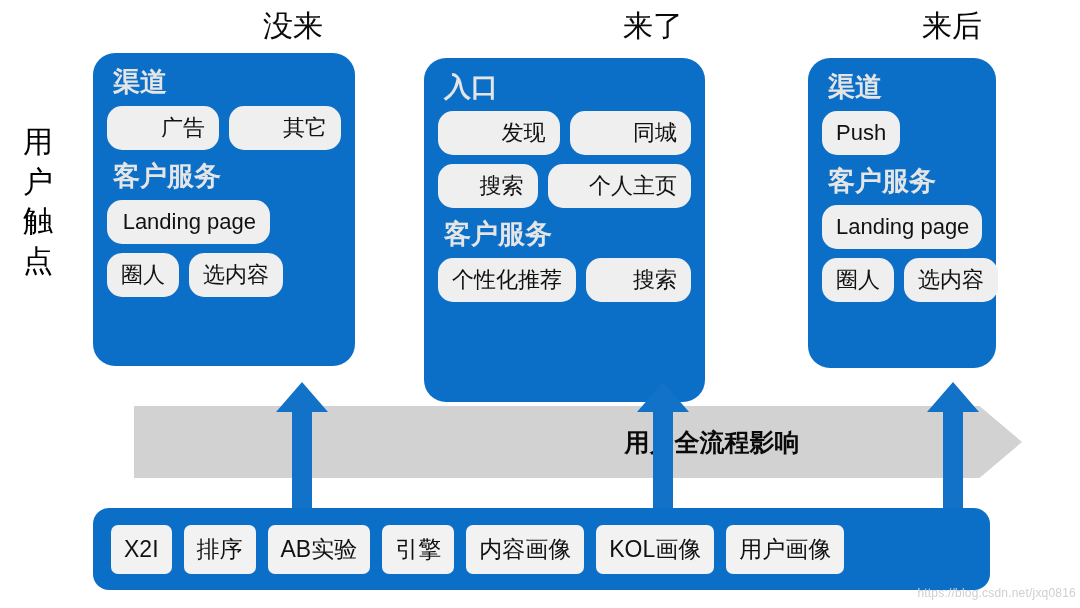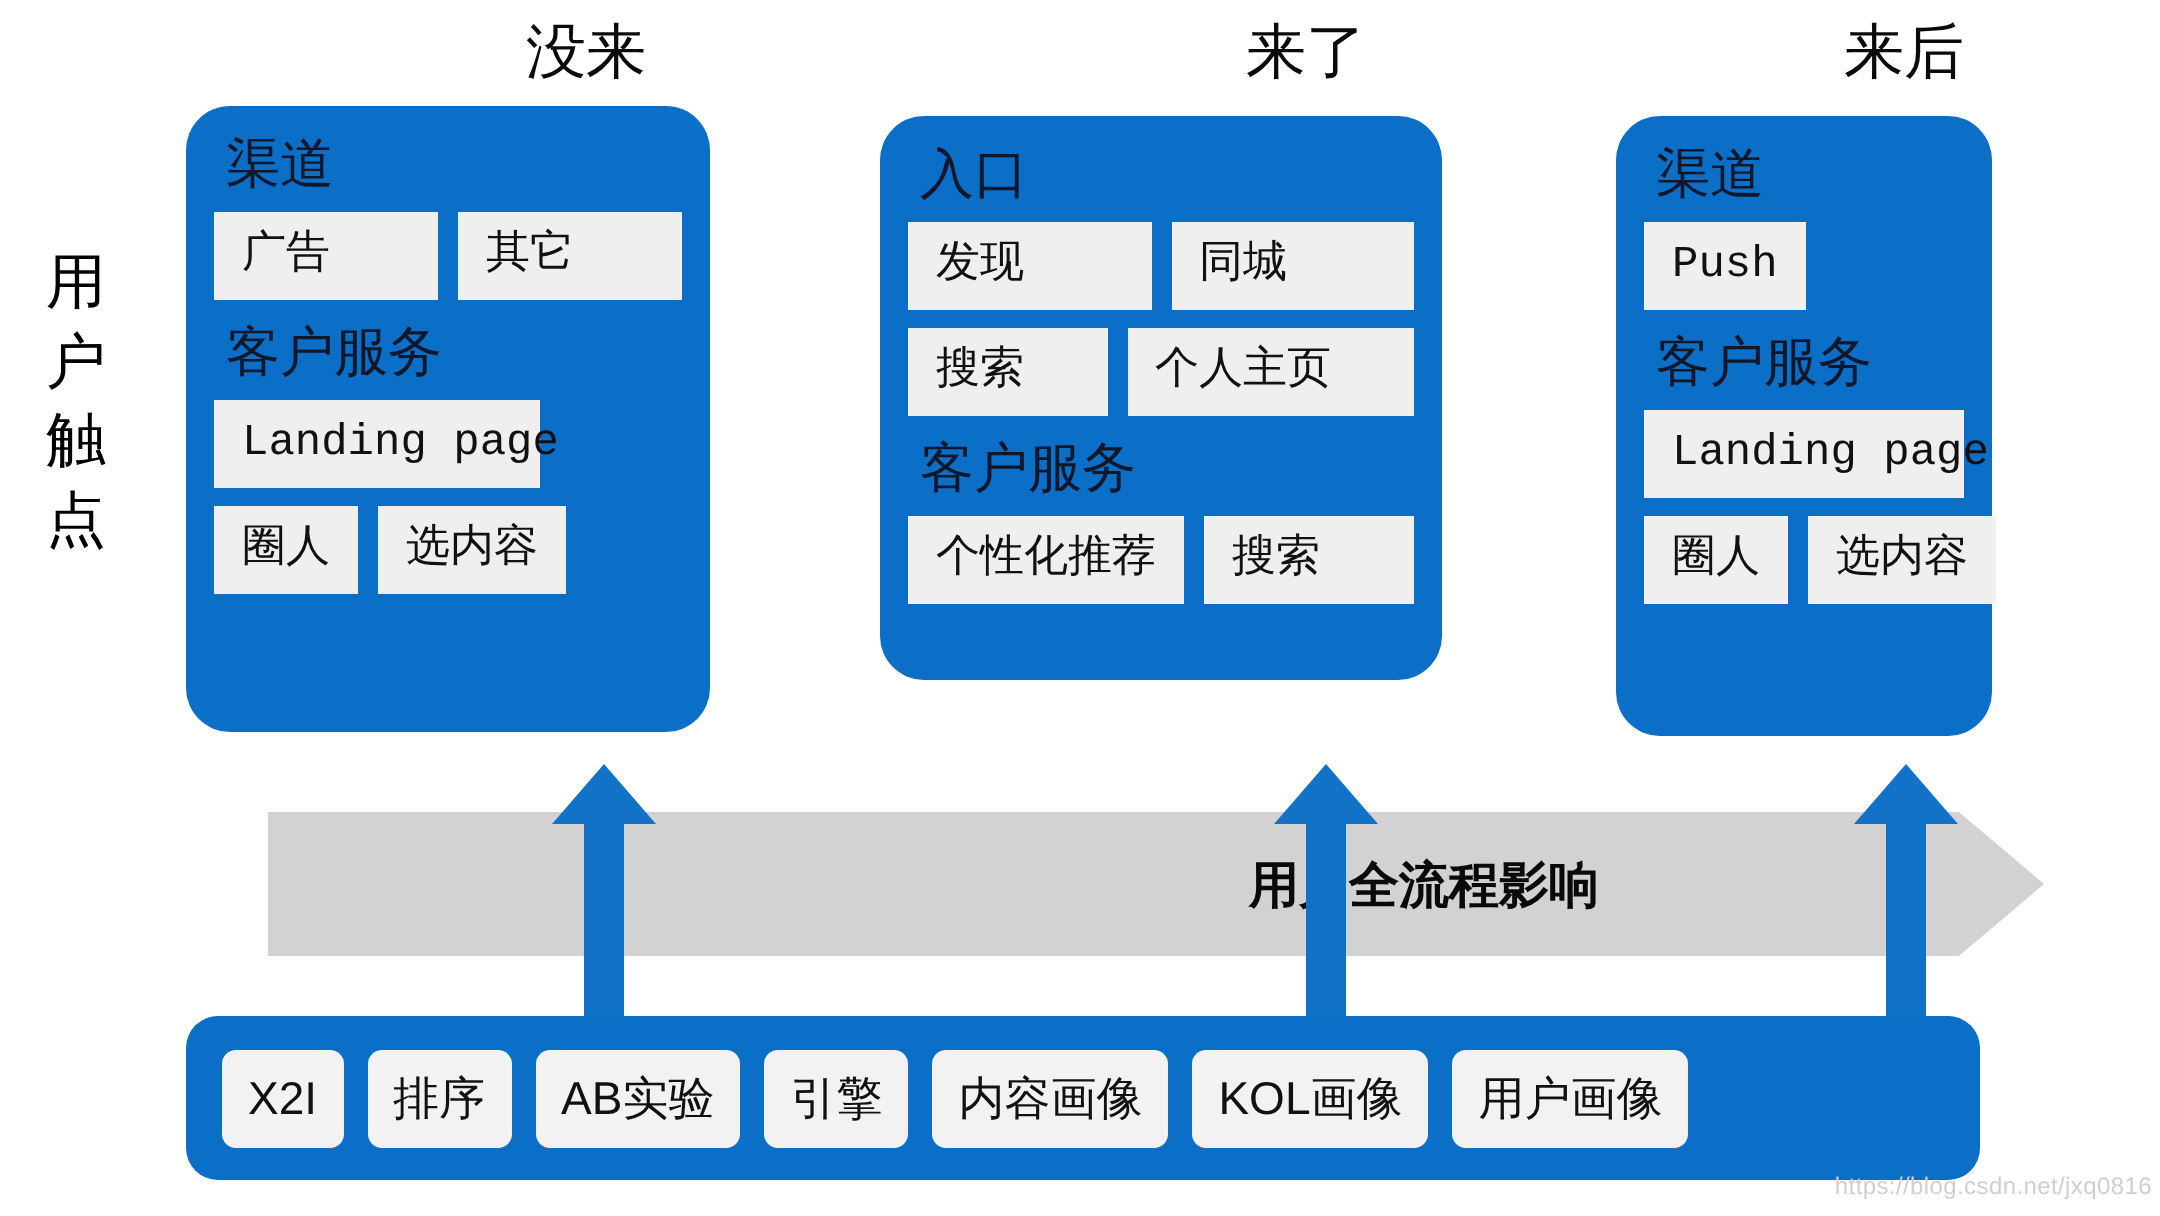--- a/index.html
+++ b/index.html
@@ -49,44 +49,43 @@
 
   
   .panel {
     position: absolute;
     background: #0B6FC8;
     border-radius: 22px;
     box-sizing: border-box;
     padding: 10px 14px 12px 14px;
   }
   .panel-section-title {
-    color: #0f172a;
-    font-weight: normal;
+    color: #e5e5e5;
+    font-weight: bold;
     font-size: 27px;
     line-height: 1.30;
     margin: 2px 0 6px 6px;
     white-space: nowrap;
   }
   .chip-row {
     display: flex;
     flex-wrap: nowrap;
     gap: 10px;
     margin-bottom: 9px;
   }
   .chip {
     background: #EFEFEF;
-    border-radius: 0;
+    border-radius: 15px;
     color: #111111;
     font-size: 22px;
     line-height: 1;
     padding: 11px 14px;
-    text-align: left;
+    text-align: right;
     white-space: nowrap;
     box-sizing: border-box;
-    font-family: Liberation Mono, monospace;
   }
   .chip.wide {
     flex: 1 1 auto;
   }
 
   
   .band-wrap {
     position: absolute;
     left: 134px;
     top: 406px;
@@ -175,21 +174,21 @@
     <div class="panel-section-title">客户服务</div>
     <div class="chip-row">
       <div class="chip" style="width:163px;">Landing page</div>
     </div>
     <div class="chip-row">
       <div class="chip">圈人</div>
       <div class="chip">选内容</div>
     </div>
   </div>
 
-  <div class="panel" style="left:440px; top:58px; width:281px; height:282px;">
+  <div class="panel" style="left:424px; top:58px; width:281px; height:344px;">
     <div class="panel-section-title">入口</div>
     <div class="chip-row">
       <div class="chip wide">发现</div>
       <div class="chip wide">同城</div>
     </div>
     <div class="chip-row">
       <div class="chip wide">搜索</div>
       <div class="chip wide">个人主页</div>
     </div>
     <div class="panel-section-title">客户服务</div>

